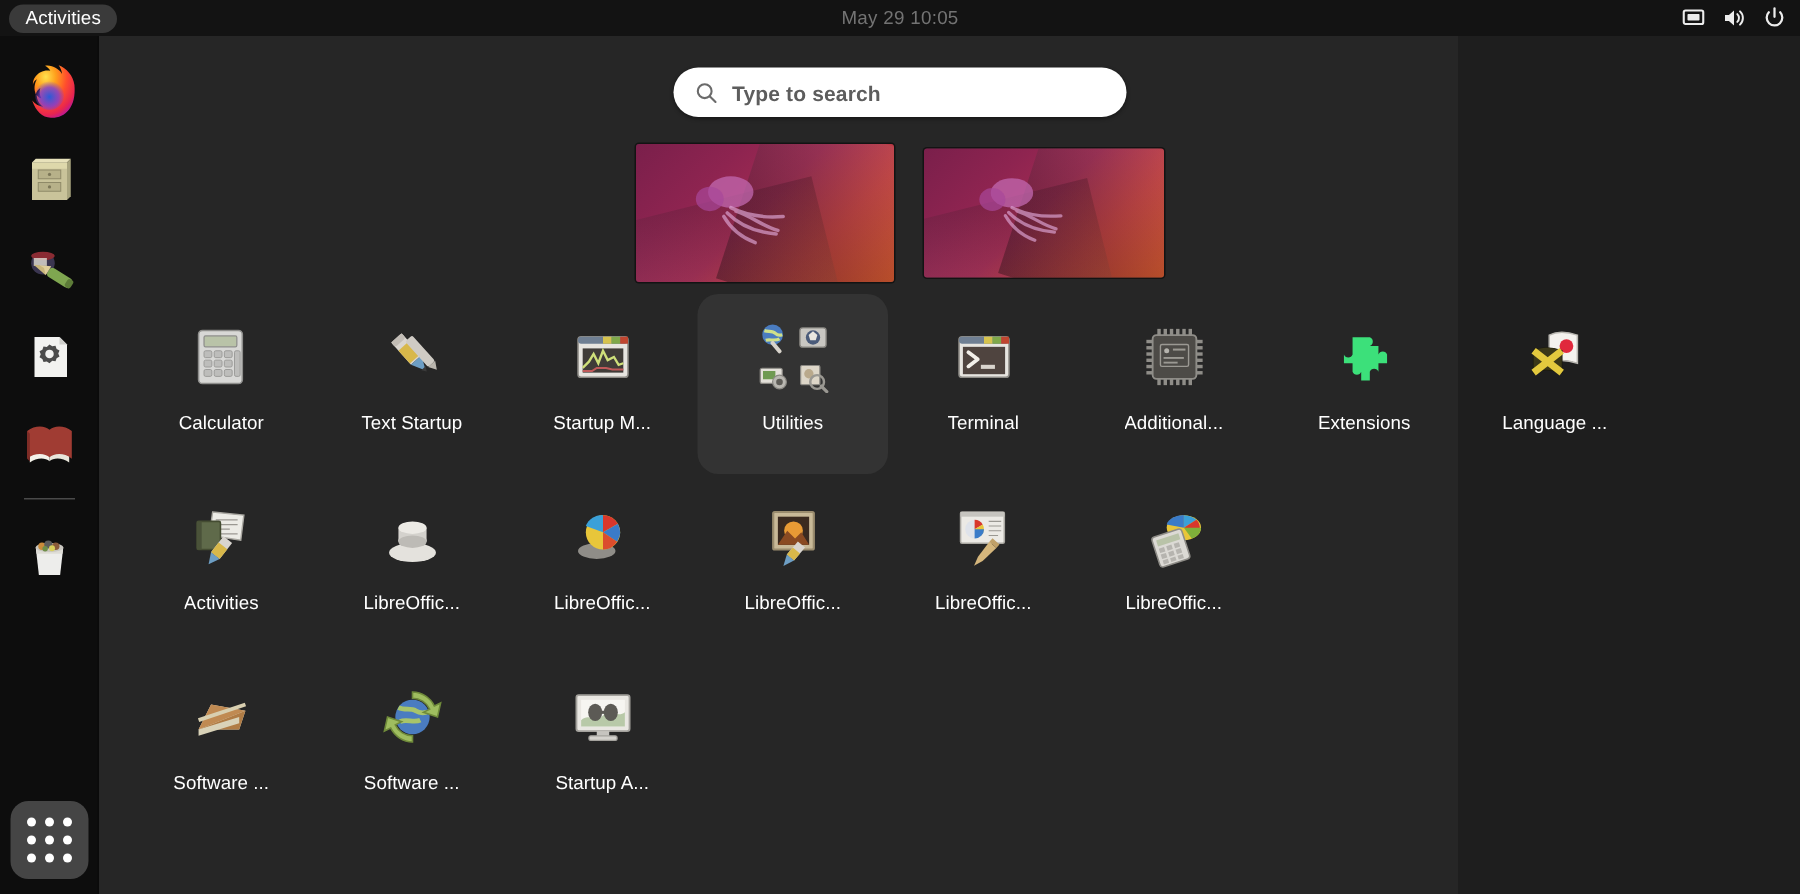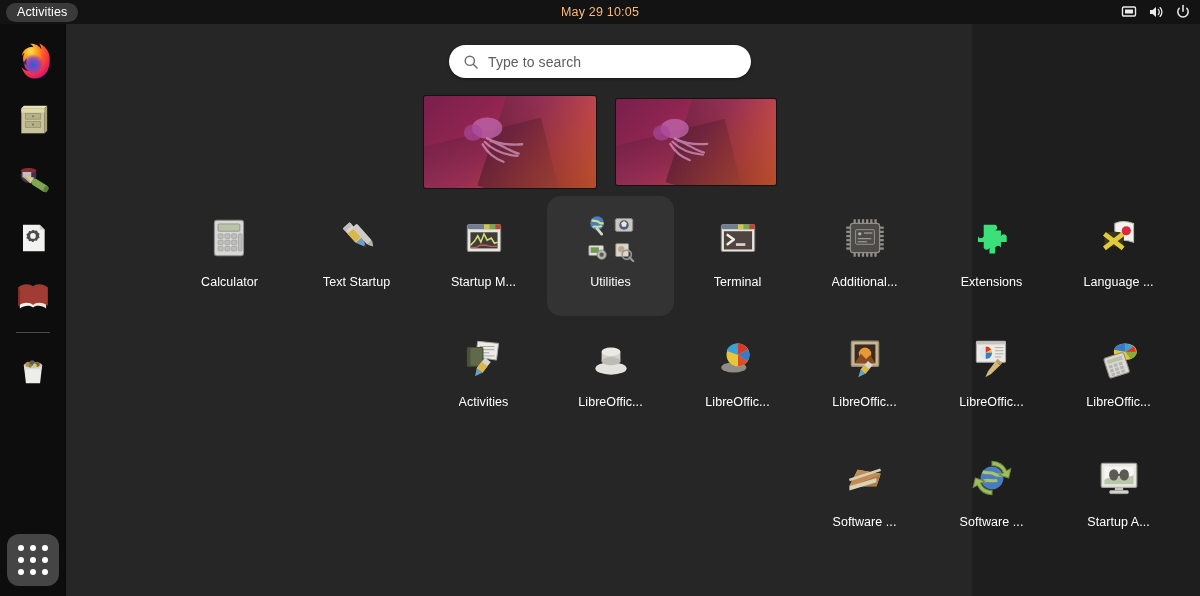--- a/index.html
+++ b/index.html
@@ -29,21 +29,21 @@
     border-radius: 11px;
     background: #3a3a3a;
     color: #ffffff;
     font-size: 12.5px;
     line-height: 14px;
     letter-spacing: .1px;
   }
   #clock {
     position: absolute; left: 0; right: 0;
     text-align: center;
-    color: #fdba74;
+    color: #737373;
     font-size: 12.5px;
     letter-spacing: .2px;
     pointer-events: none;
   }
   #clock span { pointer-events: auto; }
   #status-area {
     position: absolute; right: 9px; top: 0; height: 24px;
     display: flex; align-items: center; gap: 11px;
   }
   .status-icon { width: 16px; height: 16px; display: block; opacity: .92; }
@@ -84,21 +84,21 @@
     gap: 6px;
   }
   #show-apps .grid i {
     width: 6px; height: 6px; border-radius: 50%;
     background: #ffffff; display: block;
   }
 
   
   #search-wrap {
     position: absolute; top: 45px; left: 0; width: 1200px;
-    display: flex; justify-content: center;
+    display: flex; justify-content: center; font-weight: bold;
   }
   #search-entry {
     width: 302px; height: 33px;
     background: #ffffff;
     border-radius: 17px;
     display: flex; align-items: center;
     padding: 0 14px;
     gap: 9px;
     box-shadow: 0 1px 3px rgba(0,0,0,.45);
   }
@@ -134,21 +134,21 @@
     transform: rotate(-14deg);
   }
   .ws-jelly { position: absolute; left: 16%; top: 12%; width: 68%; height: 76%; }
 
   
   #app-grid {
     position: absolute; top: 196px; left: 66px;
     width: 1134px; height: 360px;
     padding: 0 18px;
   }
-  .grid-row { display: flex; justify-content: flex-end; }
+  .grid-row { display: flex; }
   .app-cell {
     width: 127px; height: 120px;
     display: flex; flex-direction: column; align-items: center;
     padding-top: 16px;
     border-radius: 14px;
   }
   .app-cell.folder { background: #333333; }
   .app-icon {
     width: 52px; height: 52px;
     display: flex; align-items: center; justify-content: center;

